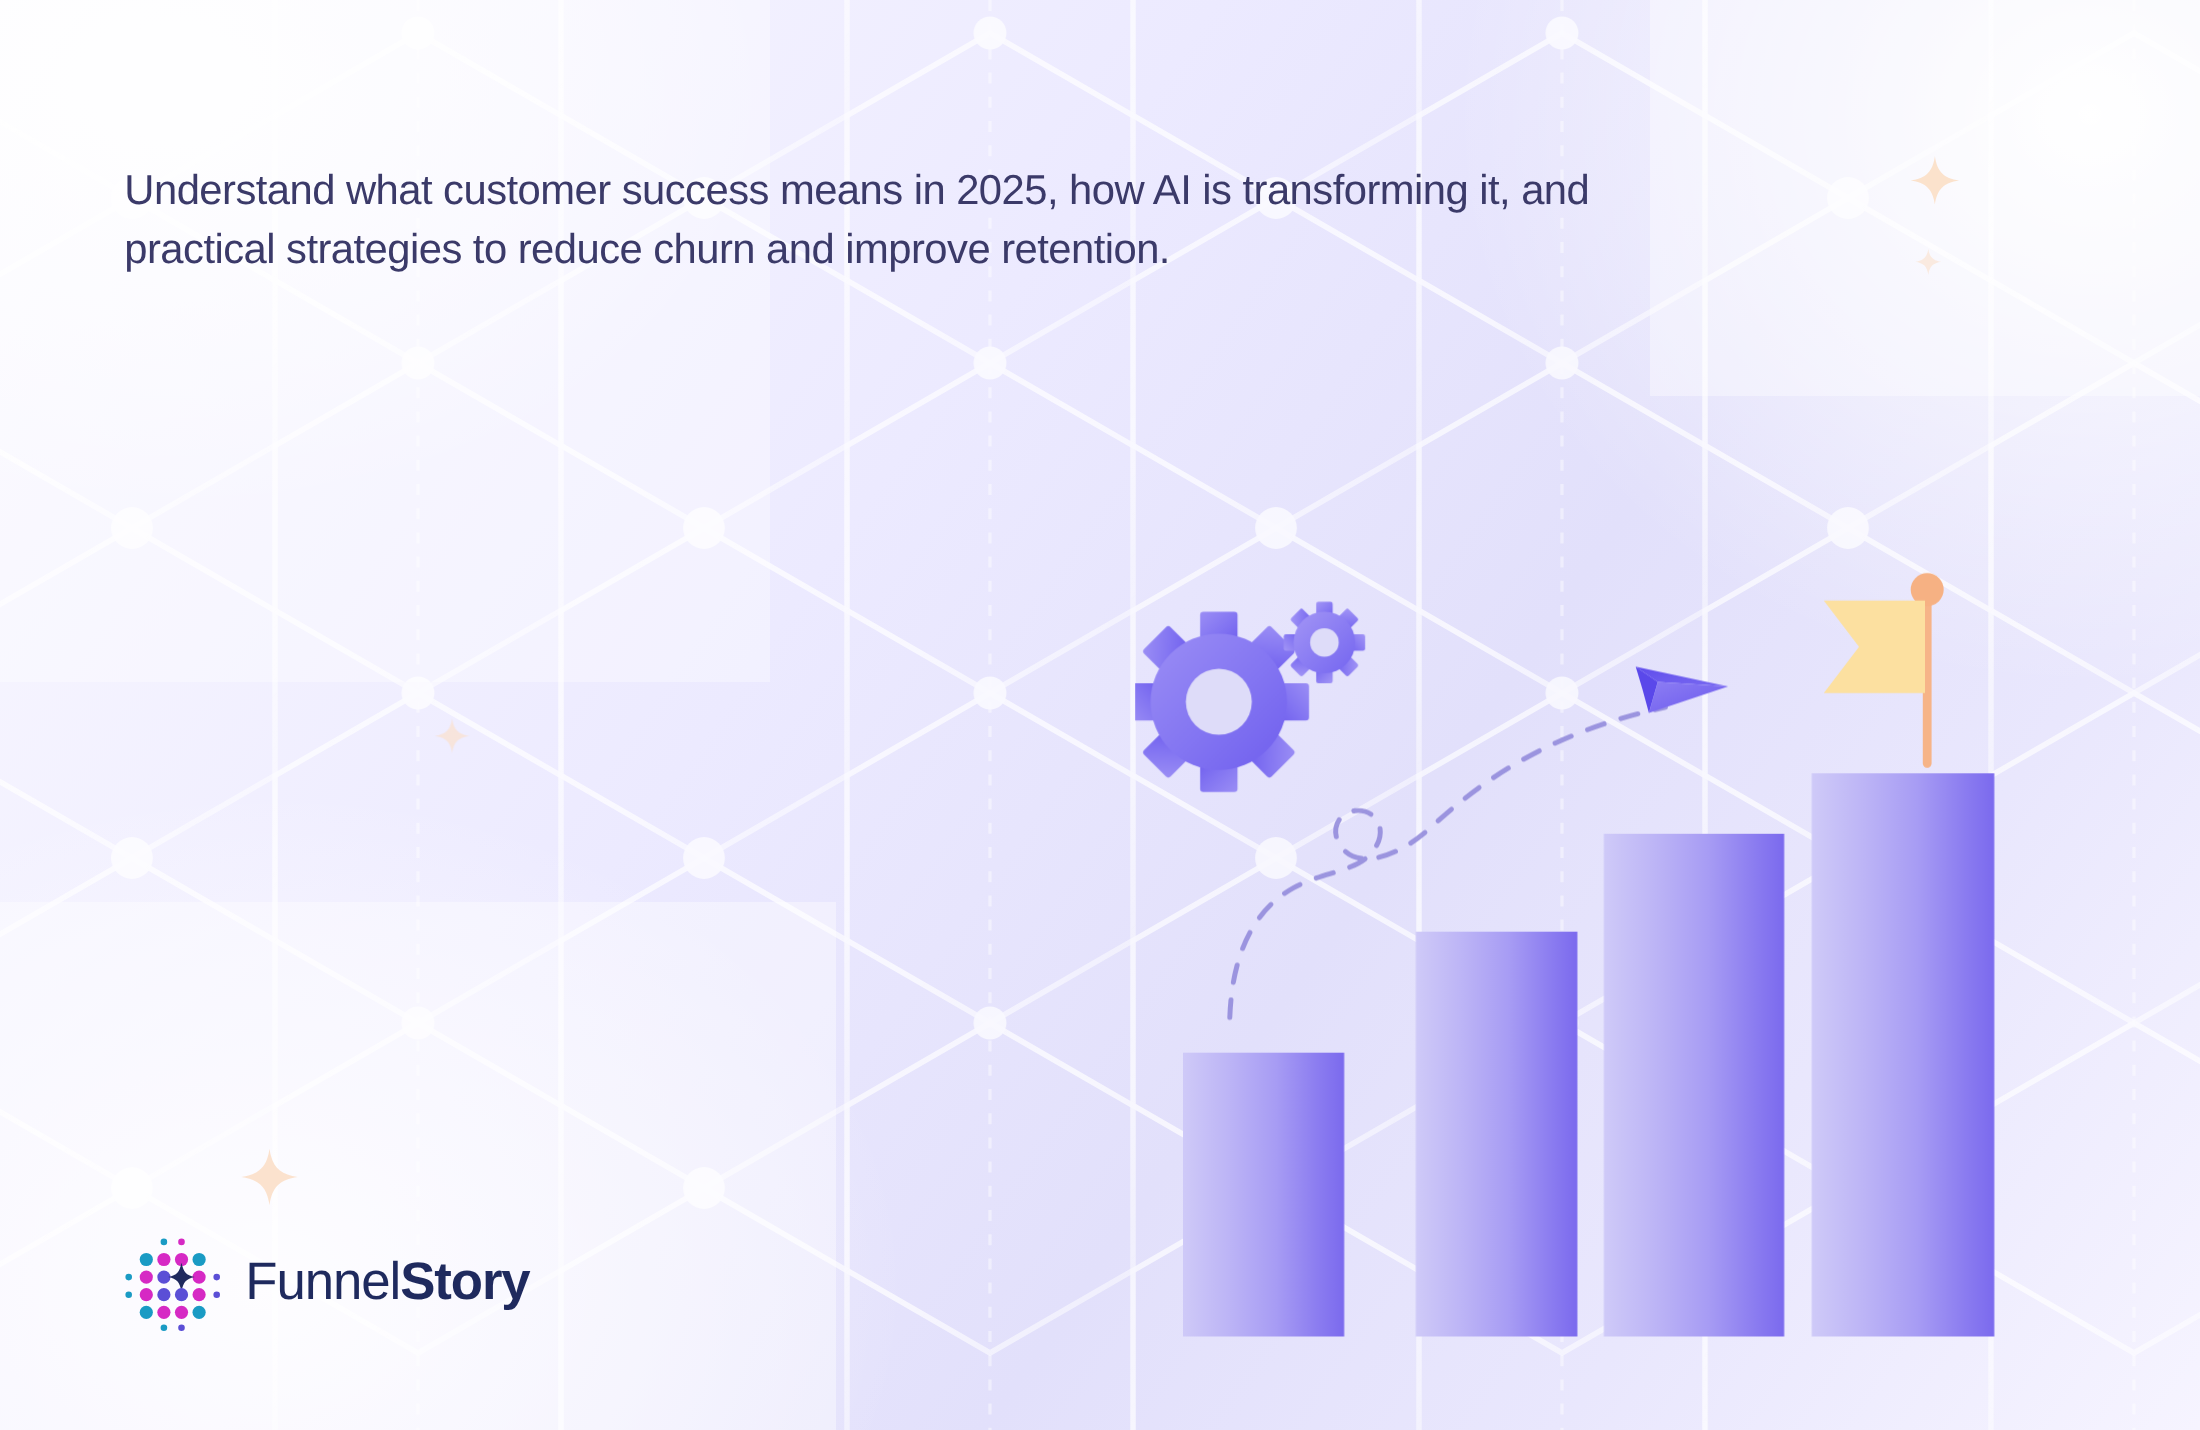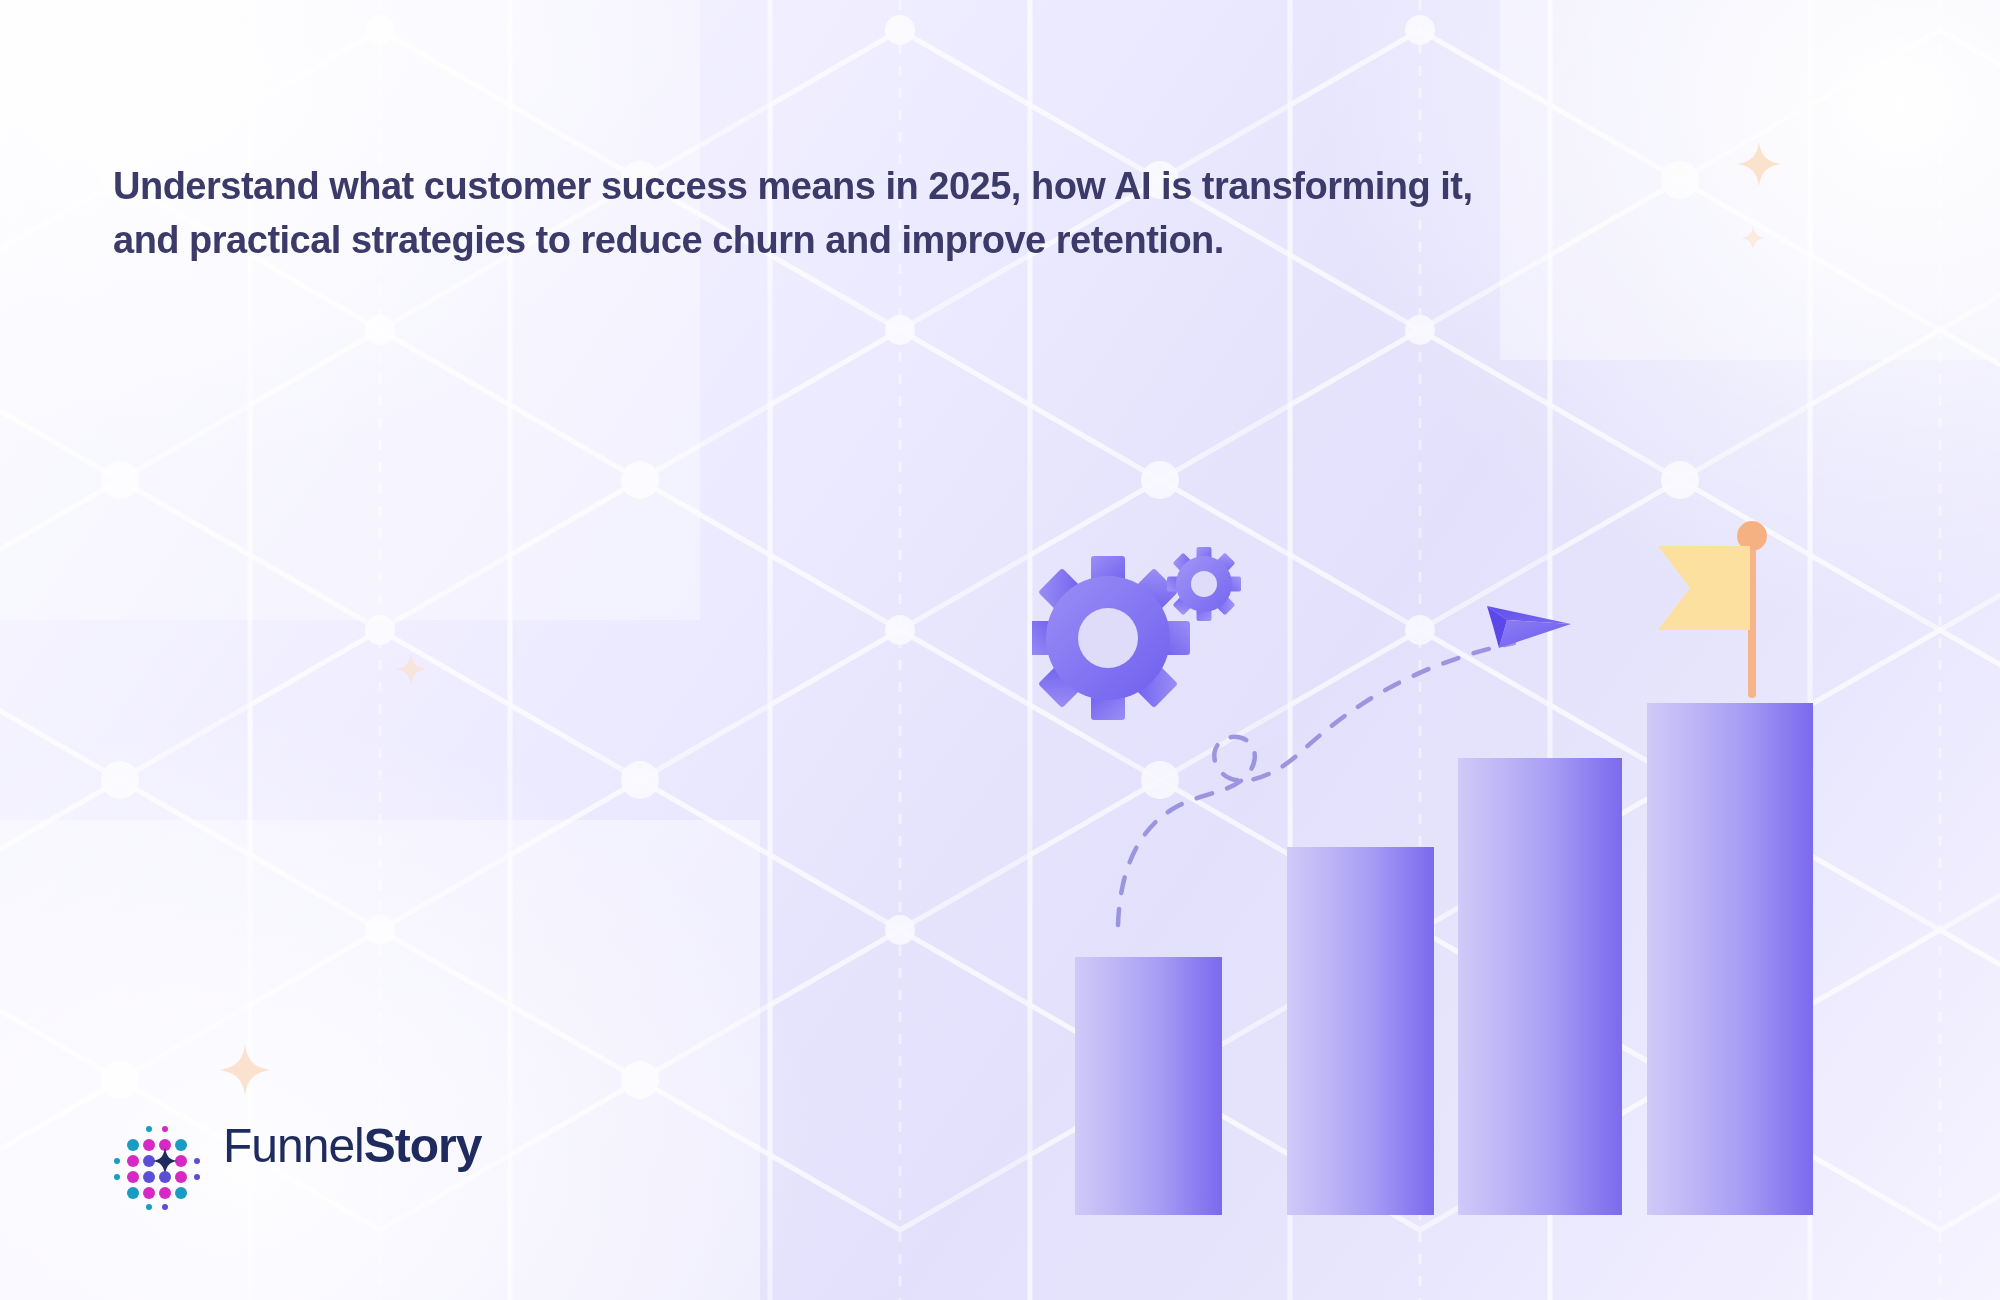--- a/index.html
+++ b/index.html
@@ -49,23 +49,23 @@
     position:relative;
     font-size:75px;
     font-weight:bold;
     letter-spacing:-1.8px;
     color:#25076b;
     line-height:1.0;
     white-space:nowrap;
   }
 
   #page-subtitle {
-    margin-top:51px;
+    margin-top:38px;
     font-size:38px;
-    font-weight:bold;
+    font-weight:normal;
     line-height:1.43;
     letter-spacing:-0.5px;
     color:#3b3a69;
     max-width:1400px;
   }
 
   
   #bar-chart {
     position:absolute;
     left:1075px; top:690px;
@@ -89,21 +89,21 @@
   
   #flight-trail { position:absolute; left:1110px; top:595px; width:420px; height:340px; }
 
   
   .sparkle { position:absolute; }
 
   
   #brand-logo {
     position:absolute;
     left:113px; top:1122px;
-    display:flex; gap:22px;
+    display:flex; align-items:center; gap:22px;
   }
   #logo-mark { width:88px; height:88px; display:block; }
   #logo-wordmark {
     font-size:48px;
     letter-spacing:-1px;
     color:#1f2a5e;
     white-space:nowrap;
     line-height:1;
   }
   #logo-word-funnel { font-weight:400; }

